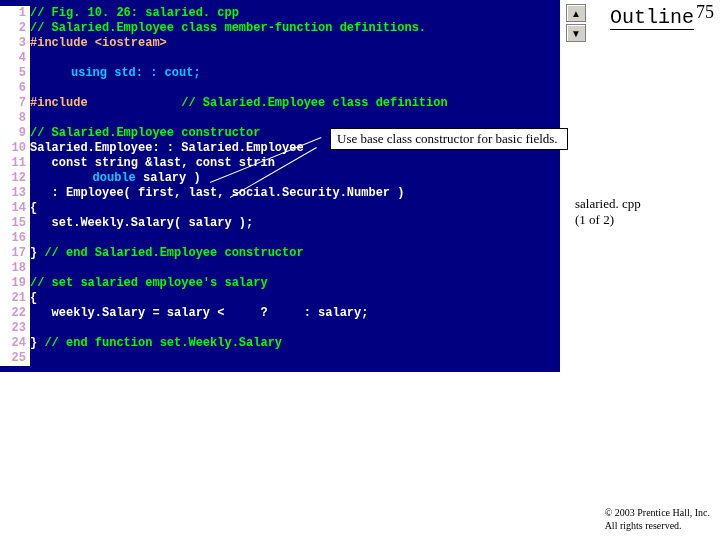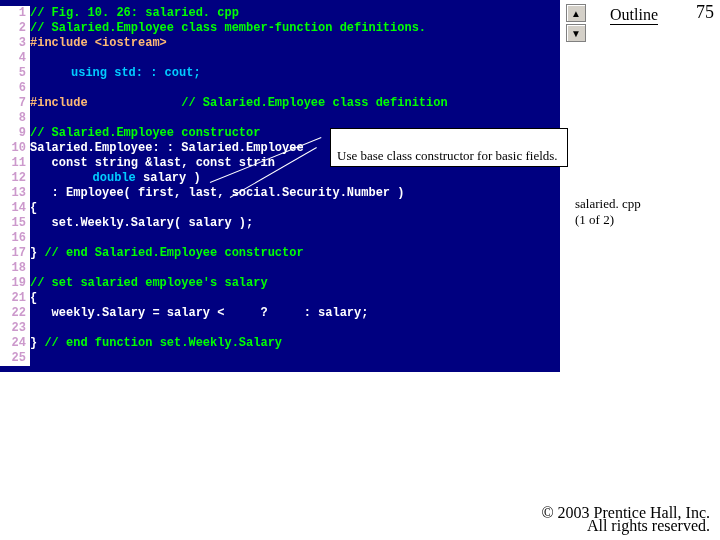--- a/index.html
+++ b/index.html
@@ -59,22 +59,22 @@
     align-items: center;
     justify-content: center;
     font-size: 10px;
     color: #000;
     box-shadow: inset 1px 1px 0 #fff;
   }
   .outline-title {
     position: absolute;
     left: 610px;
     top: 6px;
-    font-size: 16px;
-    font-family: Liberation Serif, serif;
+    font-size: 20px;
+    font-family: Liberation Mono, monospace;
     font-weight: normal;
     border-bottom: 1px solid #000;
   }
   .slide-num {
     position: absolute;
     right: 6px;
     top: 2px;
     font-size: 18px;
     font-family: "Times New Roman", serif;
   }
@@ -88,34 +88,33 @@
   }
   .callout {
     position: absolute;
     left: 330px;
     top: 128px;
     width: 224px;
     background: #fff;
     border: 1px solid #000;
     font-size: 13px;
     font-family: "Times New Roman", serif;
-    padding: 19px 6px 3px 6px;
+    padding: 2px 6px 3px 6px;
     line-height: 15px;
   }
   .callout-line {
     position: absolute;
     border-top: 1.5px solid #fff;
   }
   .copyright {
     position: absolute;
     right: 10px;
     bottom: 8px;
-    font-size: 16px;
-    font-family: "Times New Roman", serif;
-    text-align: right;
+    font-size: 10px;
+    font-family: "Times New Roman", serif;
     line-height: 13px;
   }
 </style>
 </head>
 <body>
 
 <div class="code-panel">
   <div class="code-row">
       <div class="ln">1</div>
       <div class="code"><span class="cm">// Fig. 10. 26: salaried. cpp</span></div>

